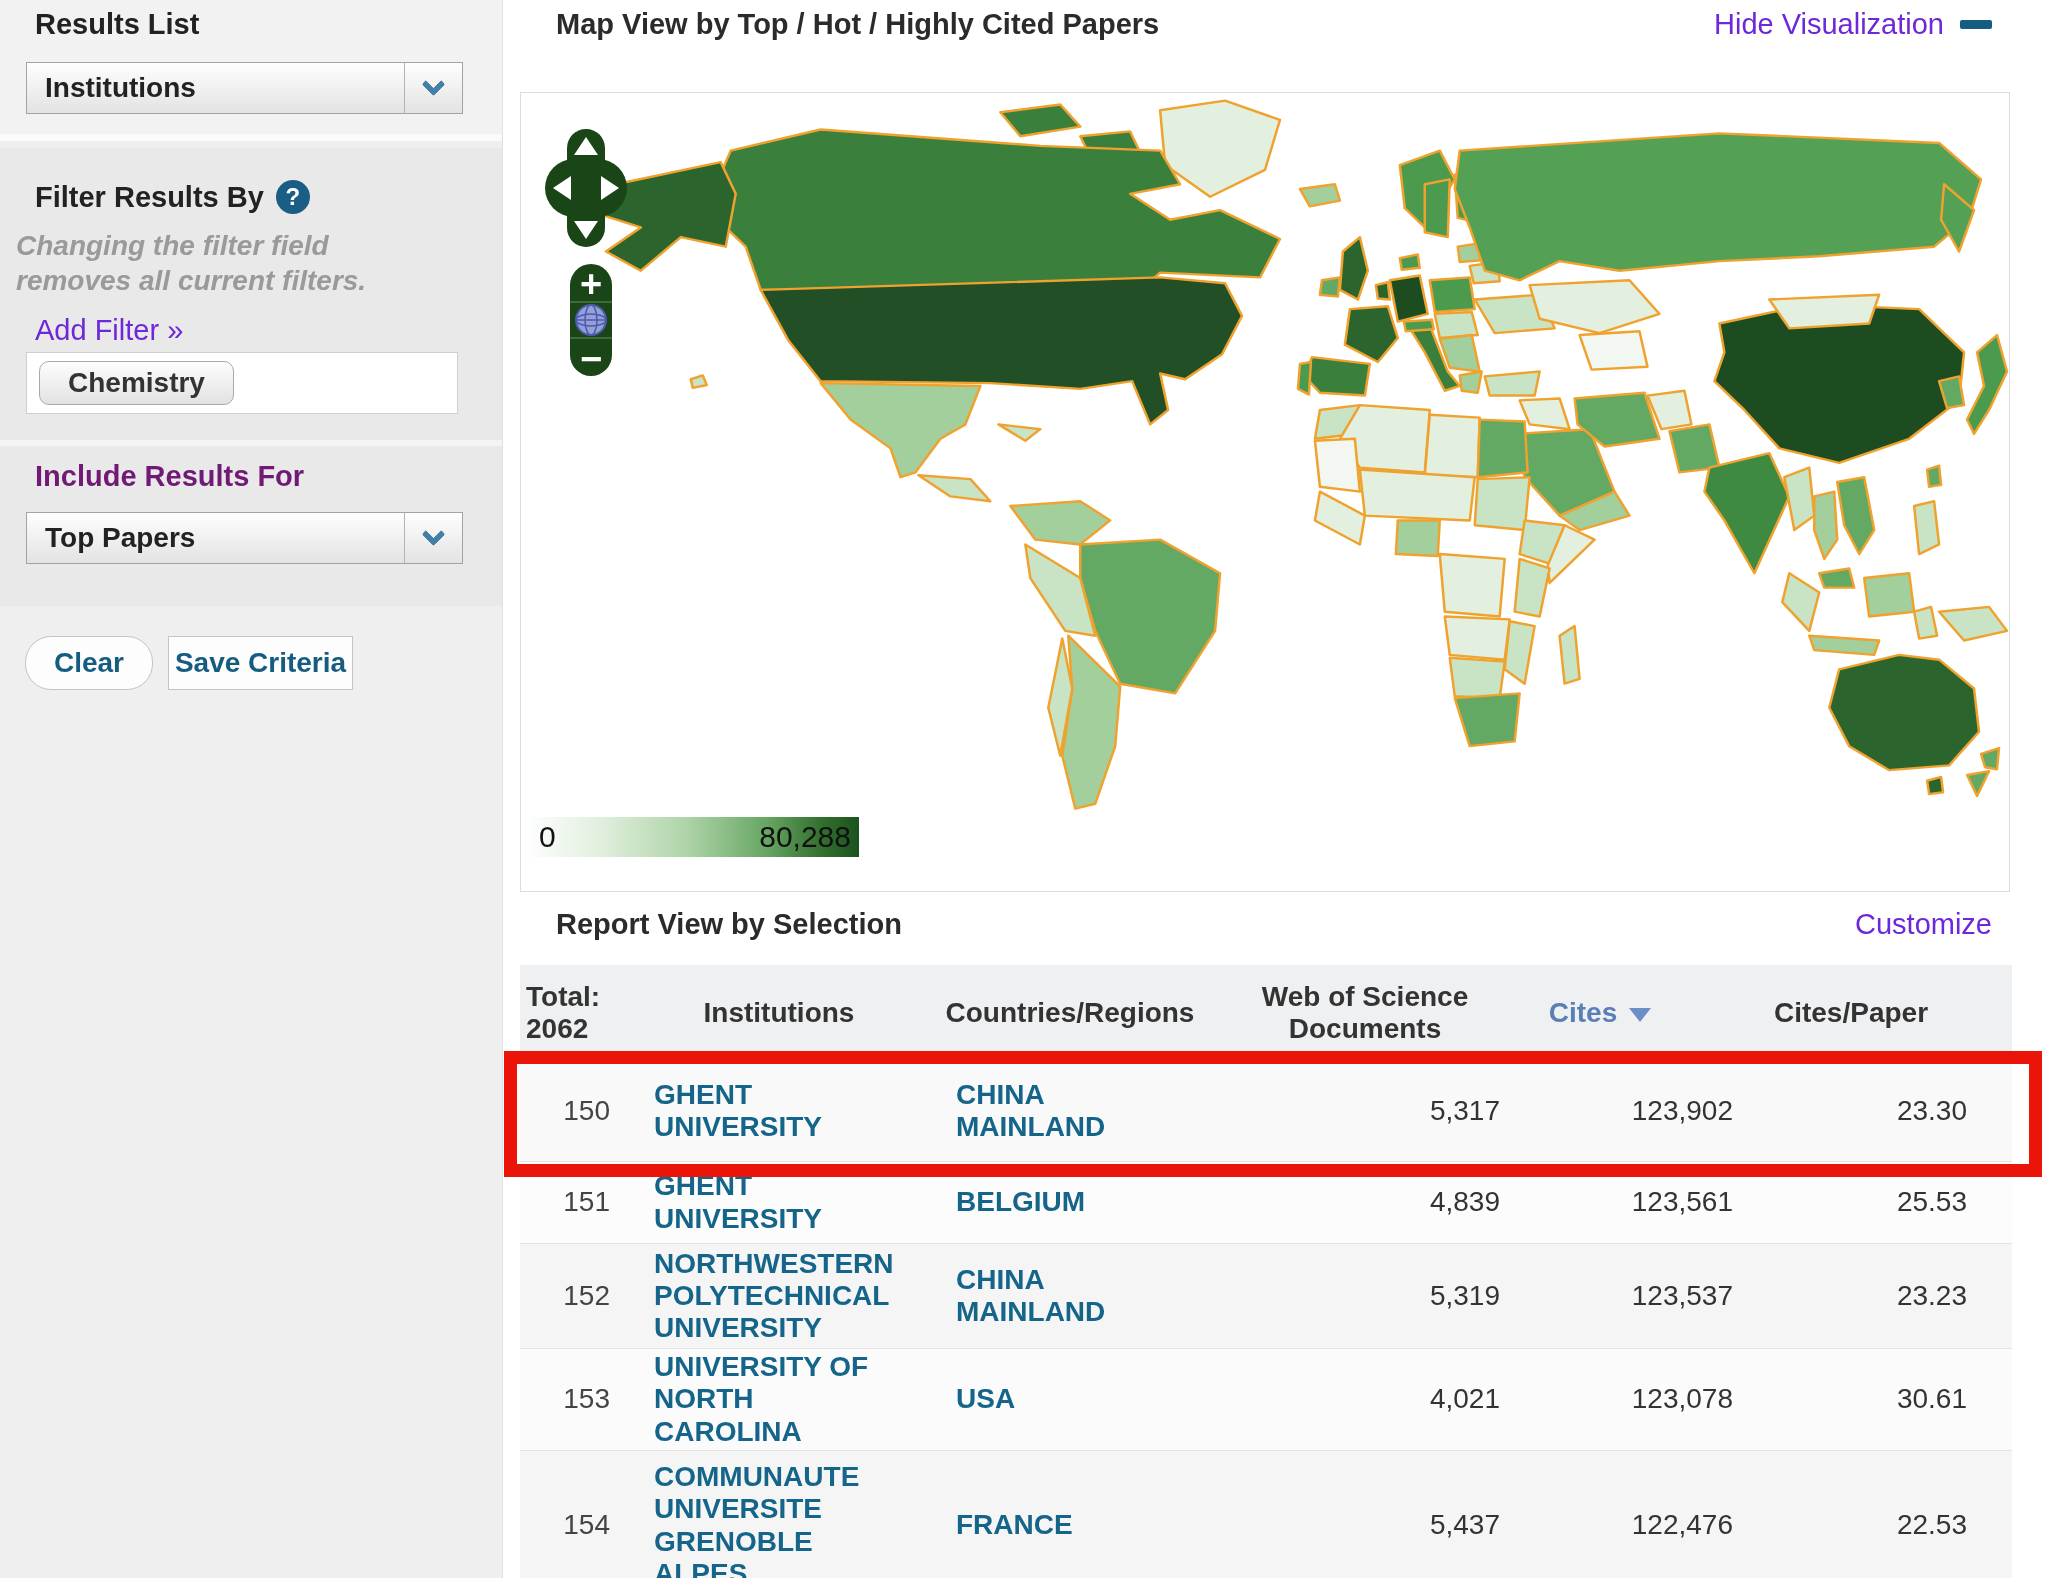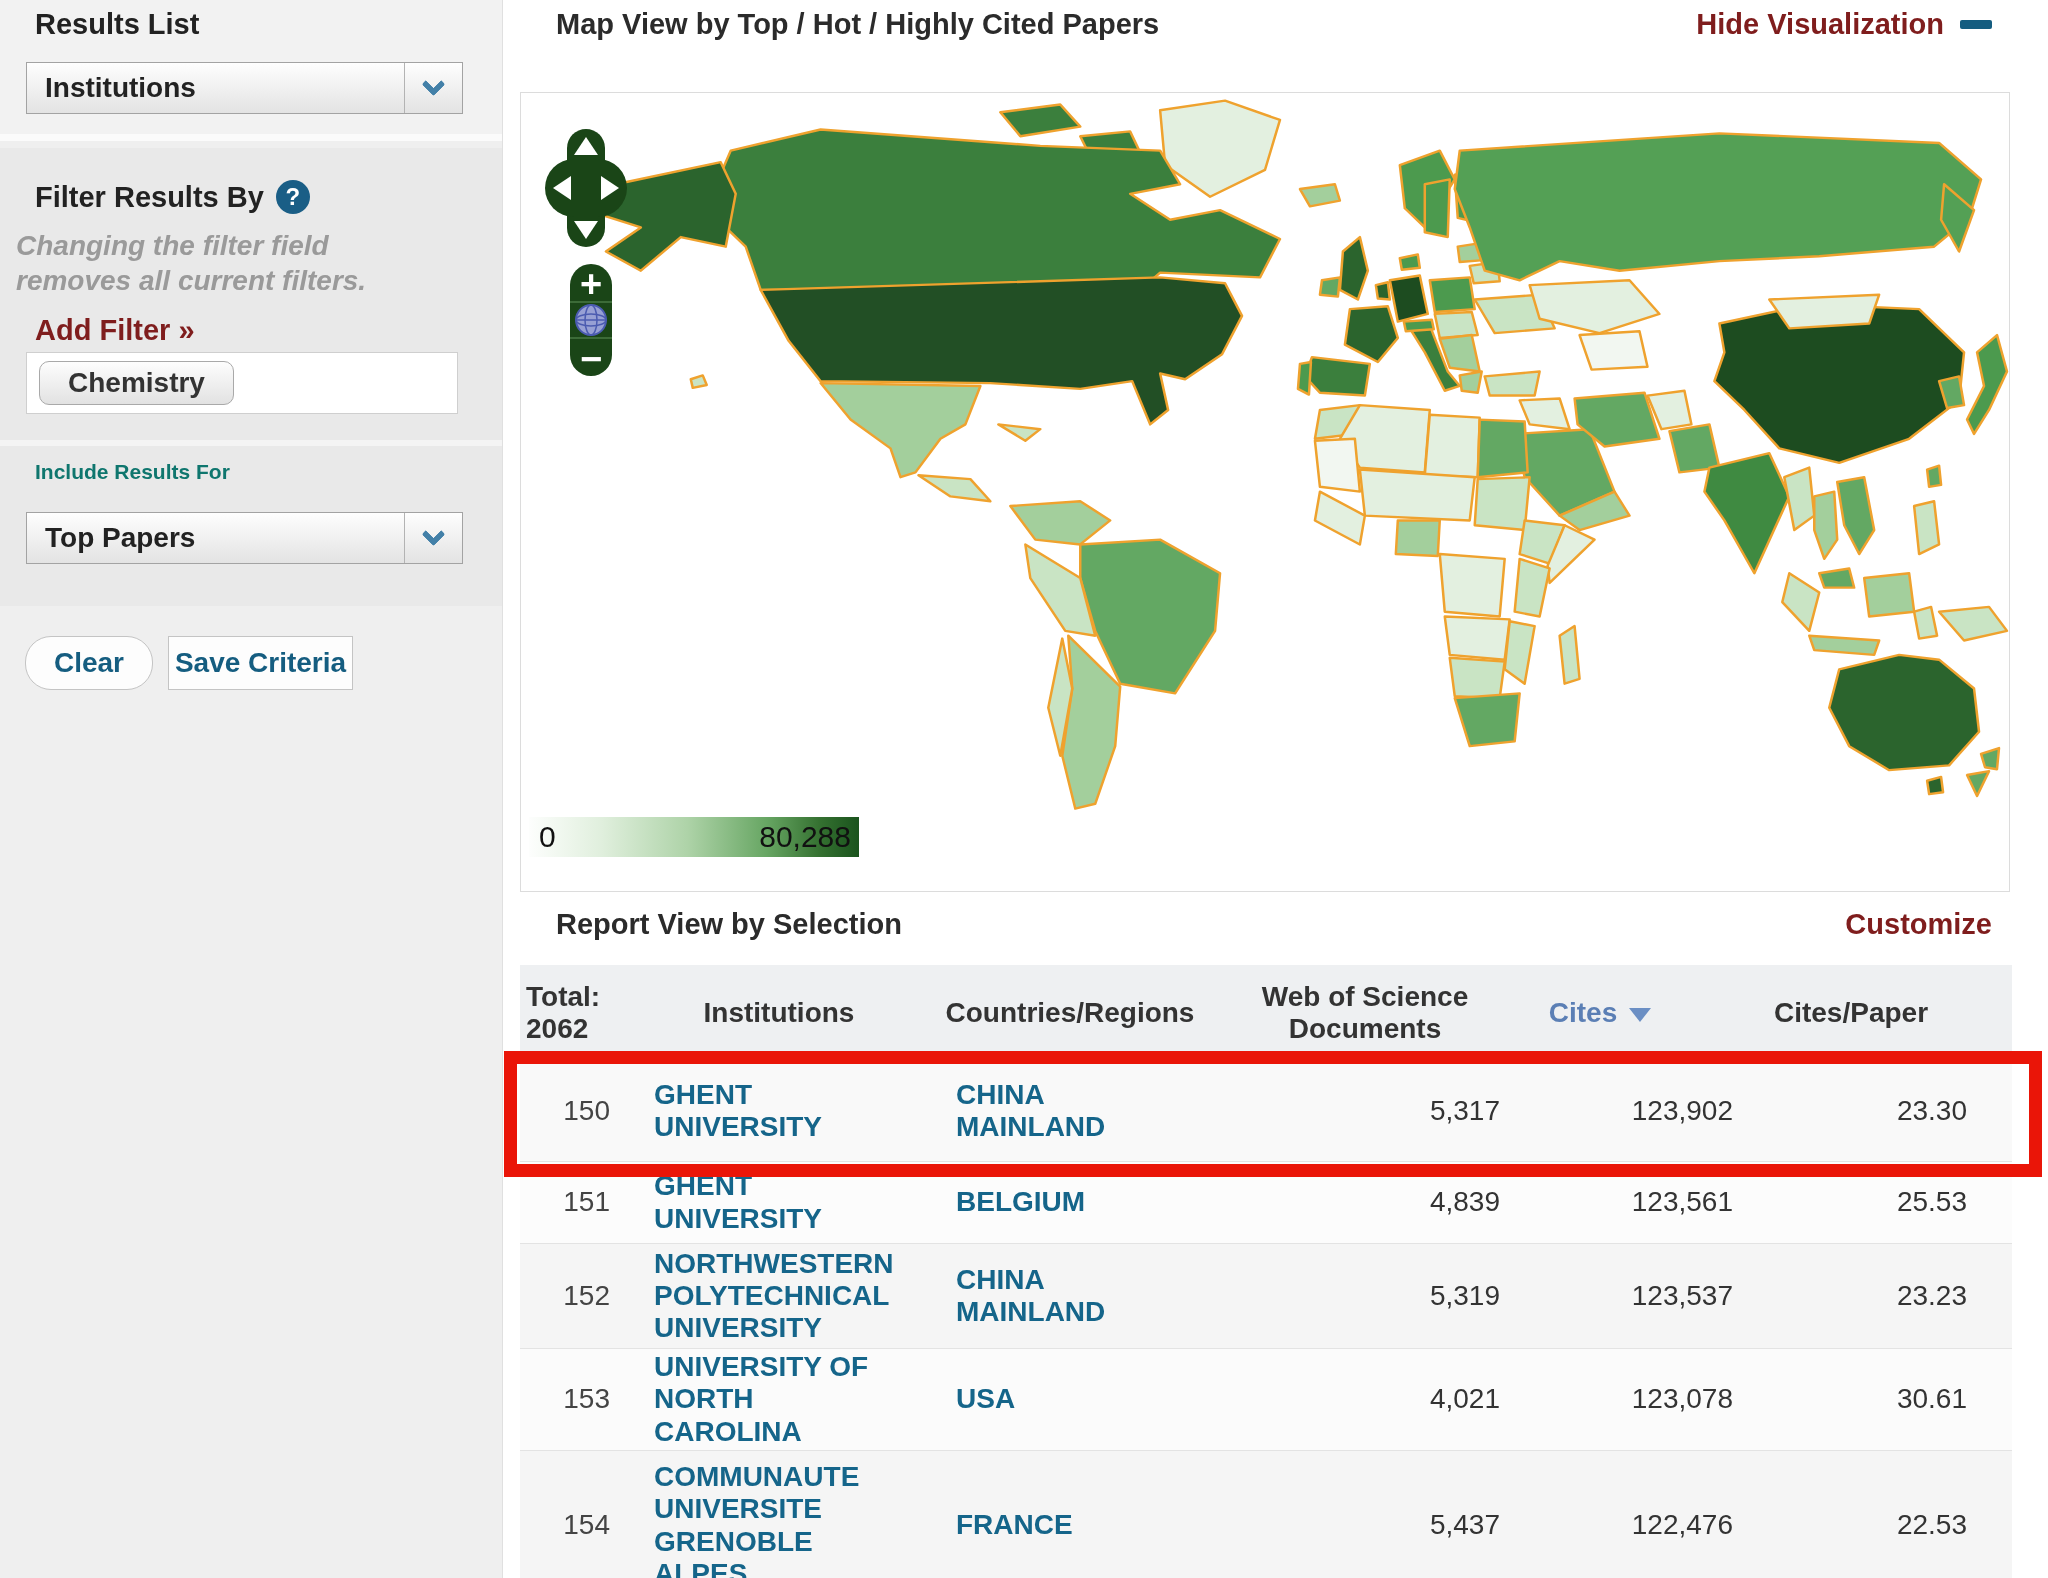--- a/index.html
+++ b/index.html
@@ -1,21 +1,21 @@
 <!DOCTYPE html>
 <html><head>
 <meta charset="utf-8">
 <style>
   * { box-sizing: border-box; margin: 0; padding: 0; }
   html,body { width:2048px; height:1578px; }
   body {
     font-family: "Liberation Sans", "DejaVu Sans", sans-serif;
     background:#ffffff; color:#333; overflow:hidden; position:relative;
   }
-  .link { color:#7f1d1d; font-weight:bold; text-decoration:none; cursor:pointer; }
+  .link { color:#6d28d9; font-weight:normal; text-decoration:none; cursor:pointer; }
 
   
   .sidebar { position:absolute; left:0; top:0; width:503px; height:1578px; background:#efefef; border-right:1px solid #e0e0e0;}
   .sb-top { position:absolute; top:0; left:0; width:100%; height:141px; background:#f2f2f2; border-bottom:7px solid #fbfbfb; }
   .sb-top h2 { font-size:29px; color:#222; margin:8px 0 0 35px; }
   .select {
     position:absolute; left:26px; width:437px; height:52px;
     background:linear-gradient(180deg,#fefefe,#e3e3e3);
     border:1px solid #a3a3a3; display:flex; align-items:center; cursor:pointer;
   }
@@ -31,21 +31,21 @@
   .note { margin:14px 0 0 16px; color:#9a9a9a; font-size:28px; font-weight:bold; font-style:italic; line-height:1.25; }
   .note span { display:block; }
   .add-filter { display:block; margin:16px 0 0 35px; font-size:29px; }
   .filter-box { position:absolute; top:204px; left:26px; width:432px; height:62px; background:#ffffff; border:1px solid #cfcfcf; display:flex; align-items:center; }
   .chip {
     margin-left:12px; padding:5px 28px; font-size:28px; font-weight:bold; color:#333;
     background:linear-gradient(180deg,#fdfdfd,#e2e2e2); border:1px solid #a9a9a9; border-radius:10px; cursor:pointer;
     font-family:inherit;
   }
   .sb-divider { position:absolute; top:292px; left:0; width:100%; height:6px; background:#f4f4f4; }
-  .include-head { position:absolute; top:312px; left:35px; font-size:21px; color:#0f766e; }
+  .include-head { position:absolute; top:312px; left:35px; font-size:29px; color:#701a75; }
   .select-include { top:364px; }
 
   .sb-actions { position:absolute; top:636px; left:0; width:100%; }
   .btn {
     font-family:inherit; font-size:28px; font-weight:bold; color:#155d80;
     background:#fdfdfd; border:1px solid #c4c4c4; height:54px; cursor:pointer;
   }
   .btn-clear { position:absolute; left:25px; width:128px;border-radius:26px; }
   .btn-save { position:absolute; left:168px; width:185px; }
 

